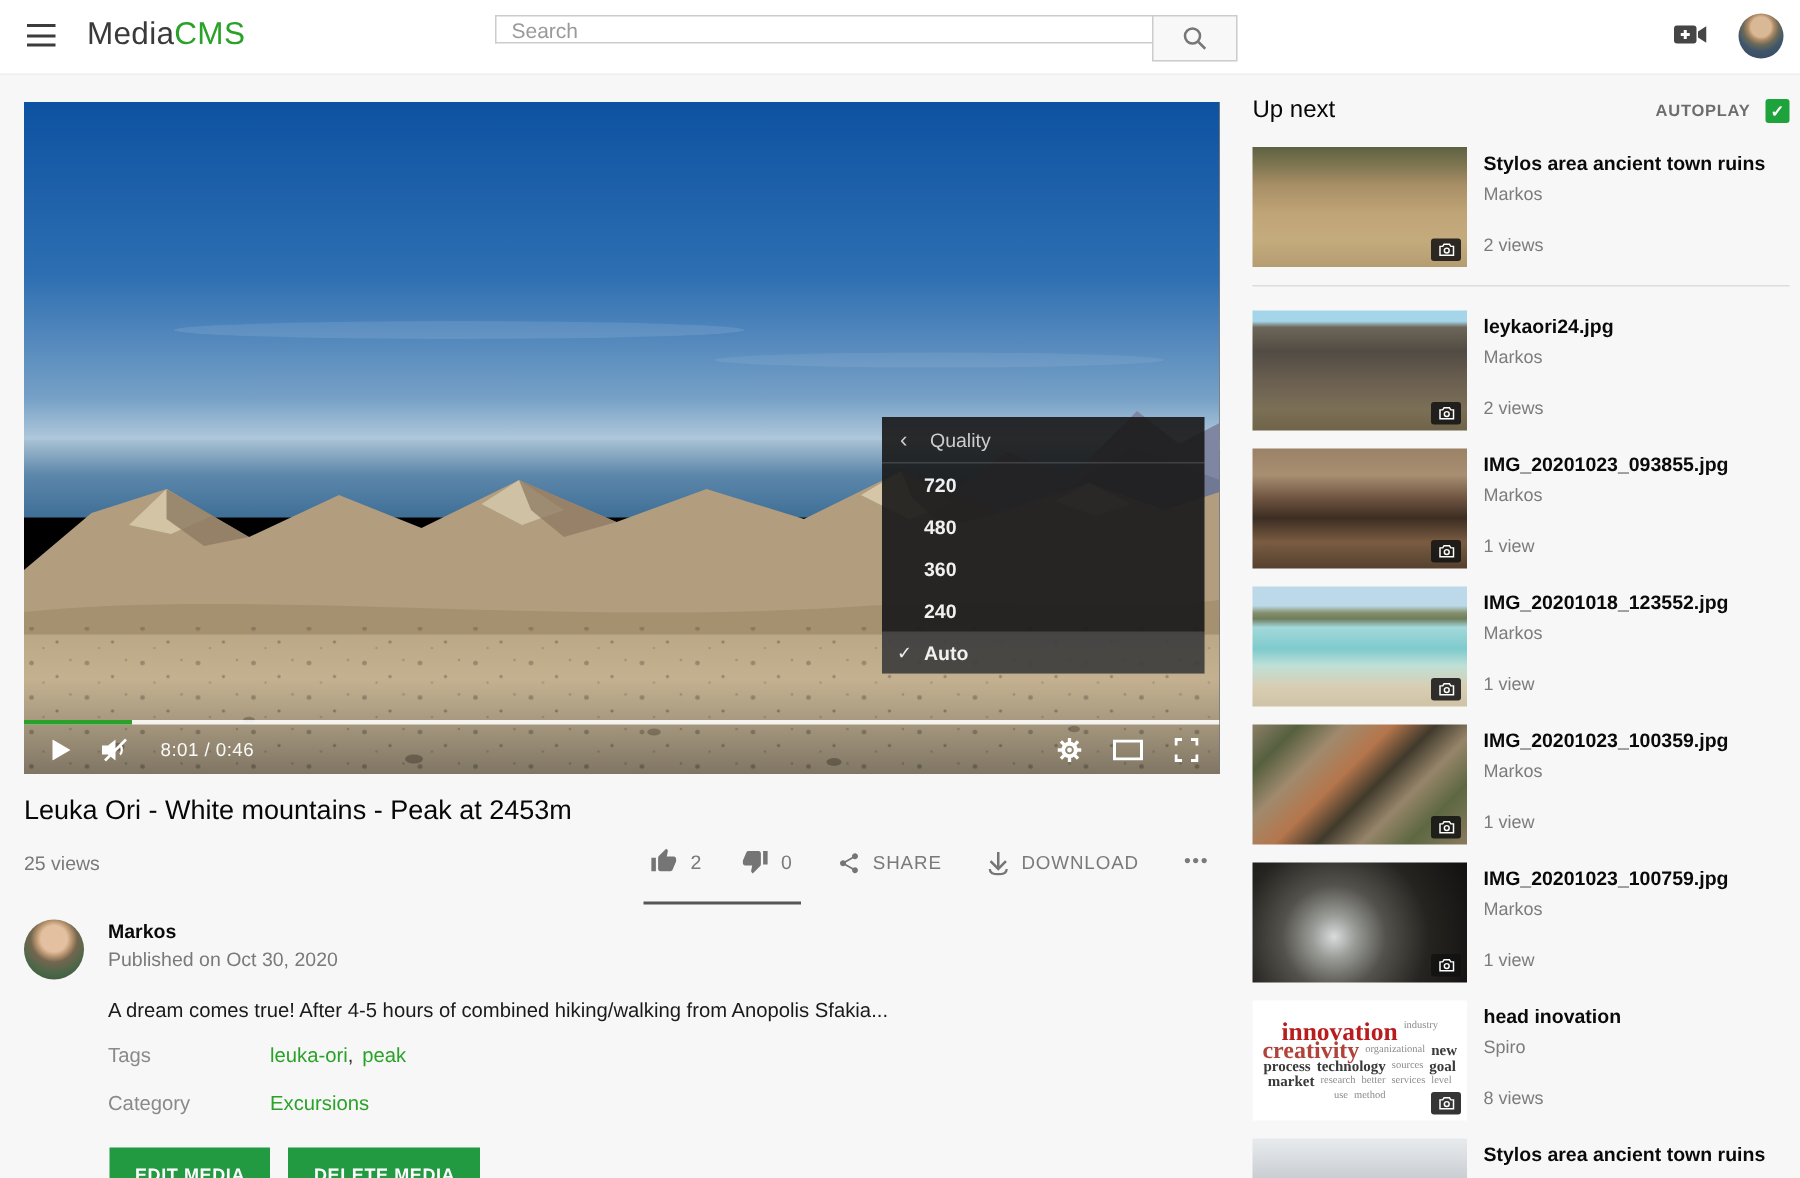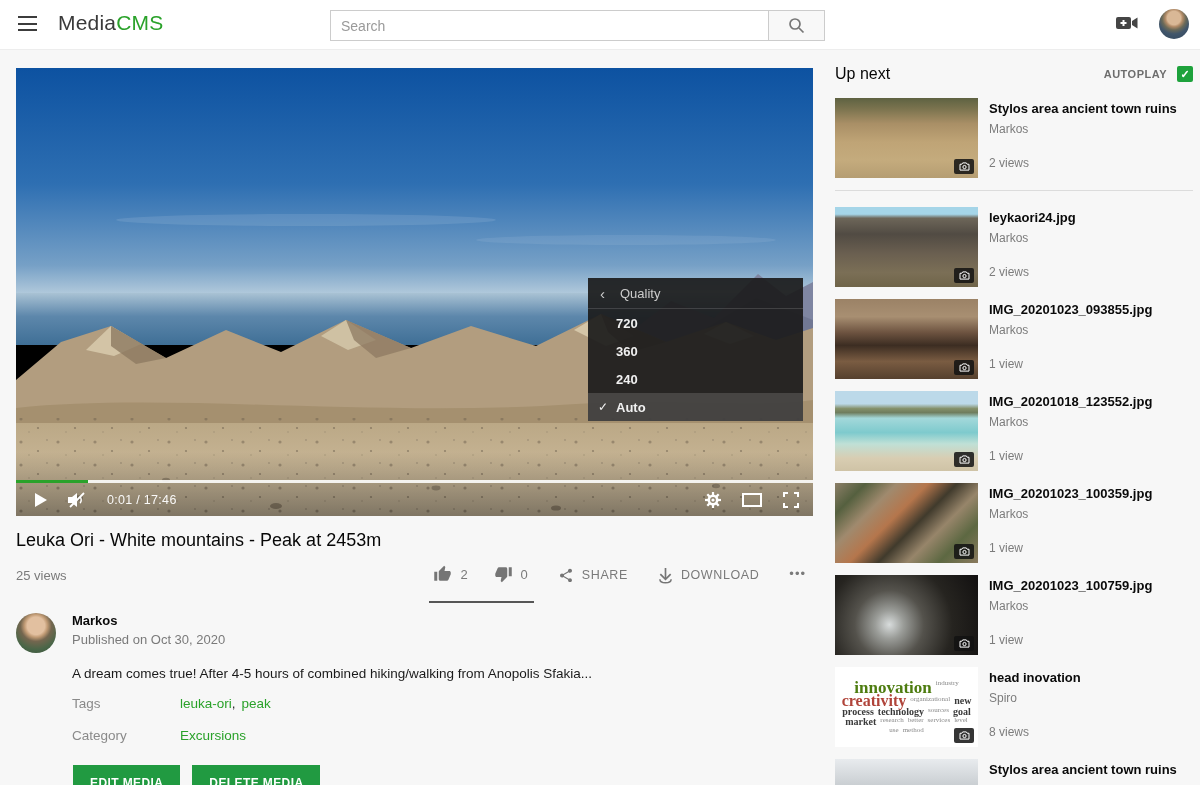--- a/index.html
+++ b/index.html
@@ -9,21 +9,21 @@
 
   
   .topbar{position:absolute;left:0;top:0;width:1200px;height:49px;background:#fff;
     border-bottom:1px solid #ededed;z-index:30;}
   .hamburger{position:absolute;left:18px;top:16px;width:19px;height:15px;cursor:pointer;}
   .hamburger span{display:block;height:2px;background:#3c3c3c;margin-bottom:4.5px;}
   .logo{position:absolute;left:58px;top:11px;font-size:21px;letter-spacing:.2px;cursor:pointer;}
   .logo .l1{color:#3a3a3a;}
   .logo .l2{color:var(--green);}
   .search-wrap{position:absolute;left:330px;top:10px;display:flex;}
-  .search-input{width:438px;height:31px;border:1px solid #ccc;border-right:none;
+  .search-input{width:438px;height:19px;border:1px solid #ccc;border-right:none;
     padding:0 10px;font-size:14px;color:#333;outline:none;box-sizing:border-box;
     font-family:"Liberation Sans",sans-serif;background:#fff;}
   .search-input::placeholder{color:#9a9a9a;}
   .search-btn{width:55px;height:29px;border:1px solid #ccc;background:#f8f8f8;
     display:flex;align-items:center;justify-content:center;cursor:pointer;}
   .upload-ic{position:absolute;left:1116px;top:15px;width:22px;height:16px;cursor:pointer;}
   .avatar-top{position:absolute;left:1159px;top:9px;width:30px;height:30px;border-radius:50%;
     cursor:pointer;background:radial-gradient(circle at 50% 30%,#d9b896 0 26%,#b08a66 34%,#6b6a58 46%,#41566b 62%,#31465c 100%);}
 
   
@@ -102,21 +102,21 @@
   
   .thumb--ruins{background:linear-gradient(180deg,#5e6242 0%,#7c744f 14%,#a98f66 32%,#bfa476 55%,#c4ab7d 78%,#b59d72 100%);}
   .thumb--mountain{background:linear-gradient(180deg,#a5d5e8 0%,#a5d5e8 9%,#6d6659 14%,#514b43 34%,#6a5f50 58%,#7b6f56 82%,#6f6449 100%);}
   .thumb--cavehouse{background:linear-gradient(180deg,#9b8266 0%,#a88f72 22%,#6d5340 42%,#3c2d22 58%,#7a5c42 78%,#55402e 100%);}
   .thumb--beach{background:linear-gradient(180deg,#bcd9e9 0%,#bcd9e9 16%,#84906a 22%,#6f7d5e 27%,#a3d8da 34%,#7ecacd 52%,#bfe0d6 66%,#d8cdb2 84%,#cfc3a6 100%);}
   .thumb--cliff{background:linear-gradient(135deg,#8c7f68 0%,#55603f 14%,#a08a6e 28%,#b5764c 42%,#403a2c 55%,#97856a 68%,#5d6842 82%,#8a7a5e 100%);}
   .thumb--cave{background:radial-gradient(circle at 38% 62%,#d8dcdc 0%,#9a9c98 14%,#54524c 34%,#262420 62%,#121010 100%);}
   .thumb--greysky{background:linear-gradient(180deg,#e8ebee 0%,#c3c8cc 40%,#9fa4a8 78%,#82878b 100%);}
   .thumb--wordcloud{background:#fff;display:flex;flex-wrap:wrap;align-content:center;justify-content:center;
     padding:3px 4px;box-sizing:border-box;gap:1px 4px;overflow:hidden;}
-  .wc-a{color:#4d7c0f;font-family:"Liberation Serif",serif;font-weight:700;font-size:17px;line-height:15px;text-align:right;}
+  .wc-a{color:#b91c1c;font-family:"Liberation Serif",serif;font-weight:700;font-size:17px;line-height:15px;text-align:right;}
   .wc-b{color:#3a3a3a;font-family:"Liberation Serif",serif;font-weight:700;font-size:10px;line-height:9px;}
   .wc-r{color:#b0443a;font-family:Liberation Serif, serif;font-weight:700;font-size:16px;line-height:10px;}
   .wc-c{color:#8a8a8a;font-family:"Liberation Serif",serif;font-size:7px;line-height:7px;}
 </style>
 </head>
 <body>
 
 <div class="topbar">
   <div class="hamburger">
       <span></span>
@@ -198,20 +198,23 @@
   <div class="qmenu">
     <div class="qhead">
       <span class="chev">‹</span>
       <span class="qtitle">Quality</span>
     </div>
     <div>
         <div class="q-item">
           <span>720</span>
         </div>
         <div class="q-item">
+          <span>480</span>
+        </div>
+        <div class="q-item">
           <span>360</span>
         </div>
         <div class="q-item">
           <span>240</span>
         </div>
         <div class="q-item sel">
           <span class="q-check">✓</span>
           <span>Auto</span>
         </div>
       </div>
@@ -227,21 +230,21 @@
             <path d="M1 0 L13 7 L1 14 Z" fill="#fff"></path>
           </svg>
       </div>
       <div class="ctl-btn">
         <svg width="20" height="16" viewBox="0 0 20 16">
           <path d="M1 5 L5 5 L10 1 L10 15 L5 11 L1 11 Z" fill="#fff"></path>
           <path d="M13 5 C14.6 6 14.6 10 13 11" stroke="#fff" stroke-width="1.5" fill="none"></path>
           <line x1="3" y1="15" x2="17" y2="1" stroke="#fff" stroke-width="1.8"></line>
         </svg>
       </div>
-      <span class="time-disp">0:01 / 17:46</span>
+      <span class="time-disp">8:01 / 0:46</span>
     </div>
     <div class="ctl-right">
       <div class="ctl-btn">
         <svg width="16" height="16" viewBox="0 0 16 16">
           <circle cx="8" cy="8" r="4.2" fill="none" stroke="#fff" stroke-width="2.6"></circle>
           <g stroke="#fff" stroke-width="2.2">
             <line x1="8" y1="0" x2="8" y2="3"></line>
               <line x1="8" y1="13" x2="8" y2="16"></line>
             <line x1="0" y1="8" x2="3" y2="8"></line>
               <line x1="13" y1="8" x2="16" y2="8"></line>

